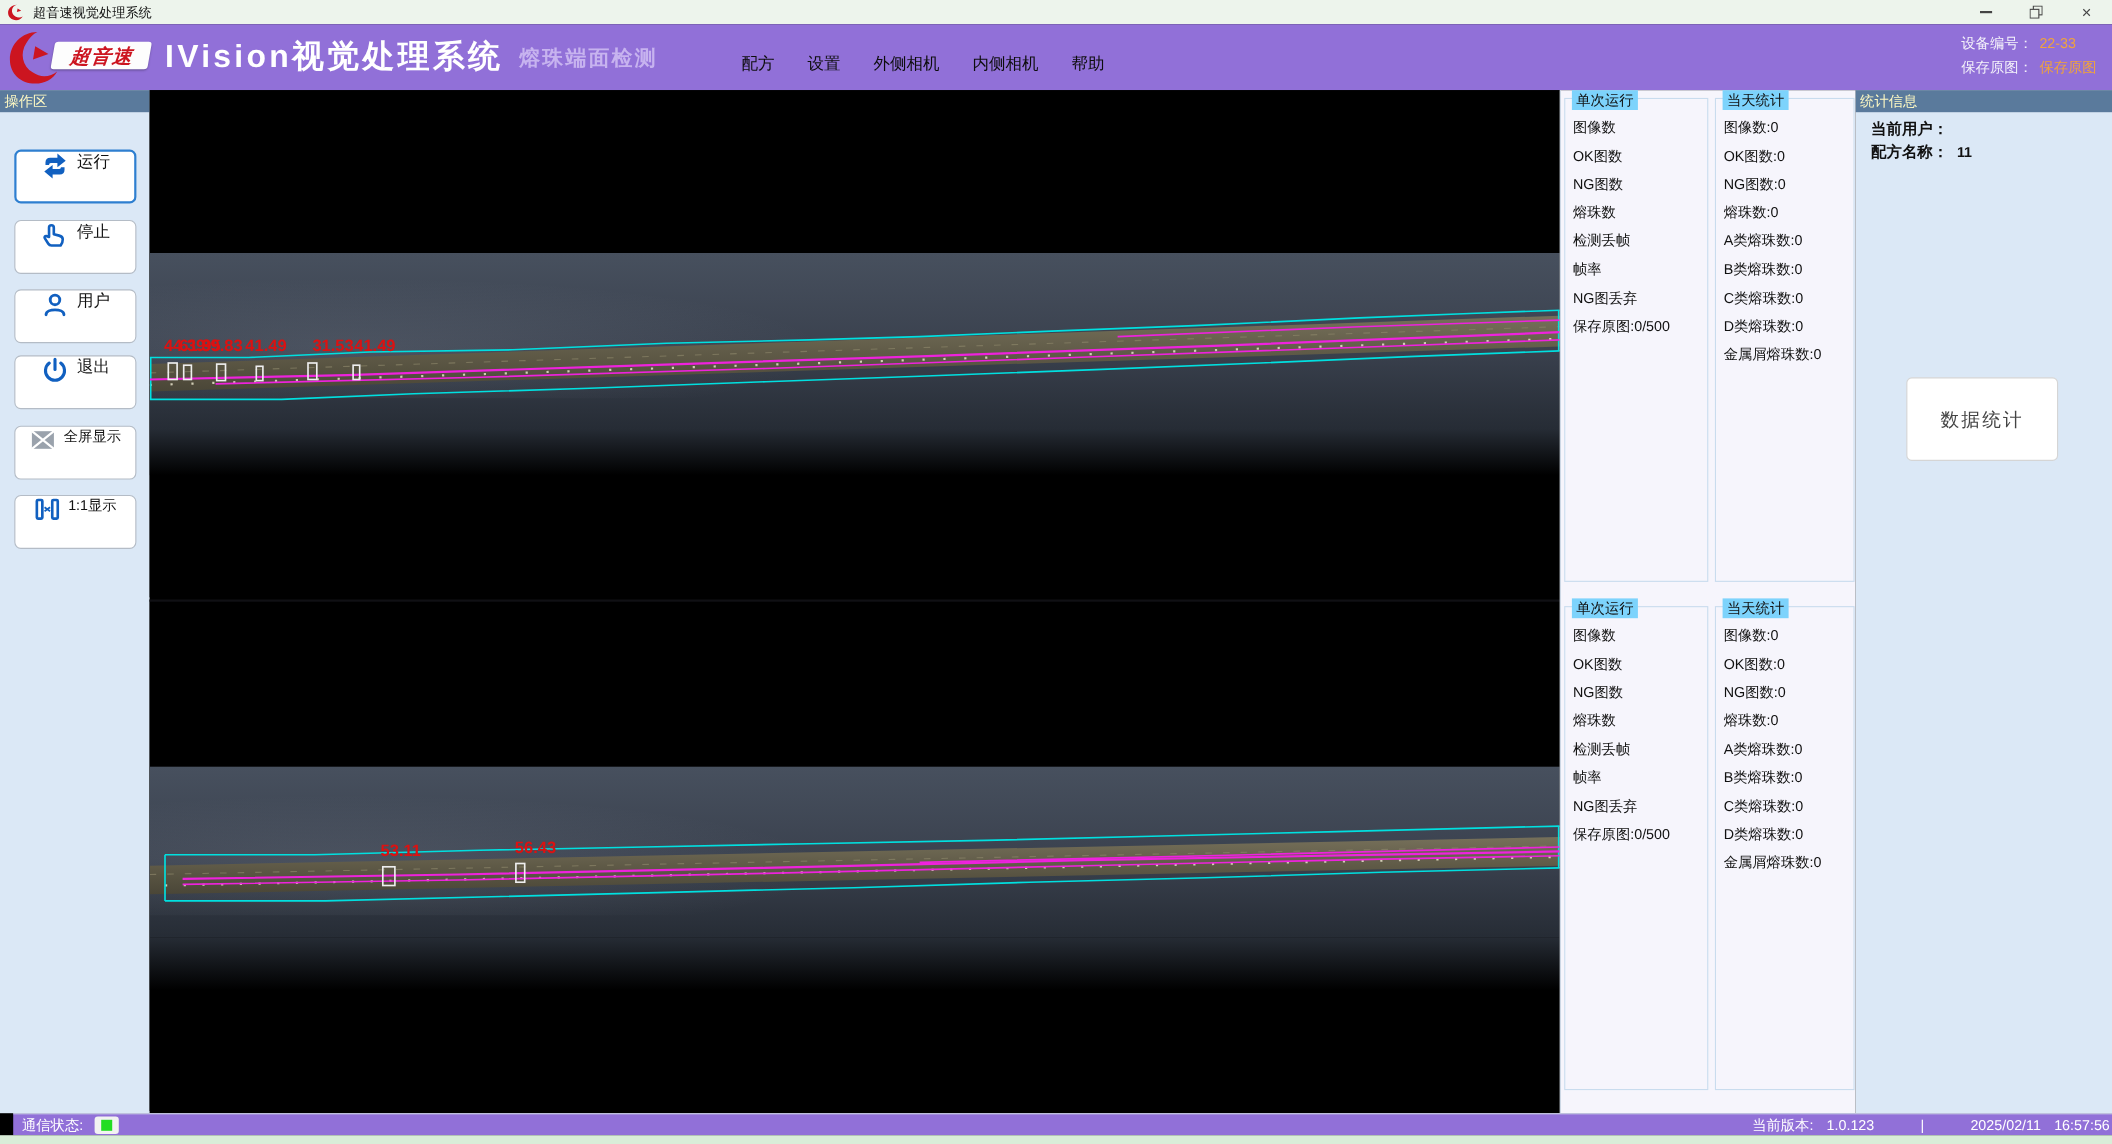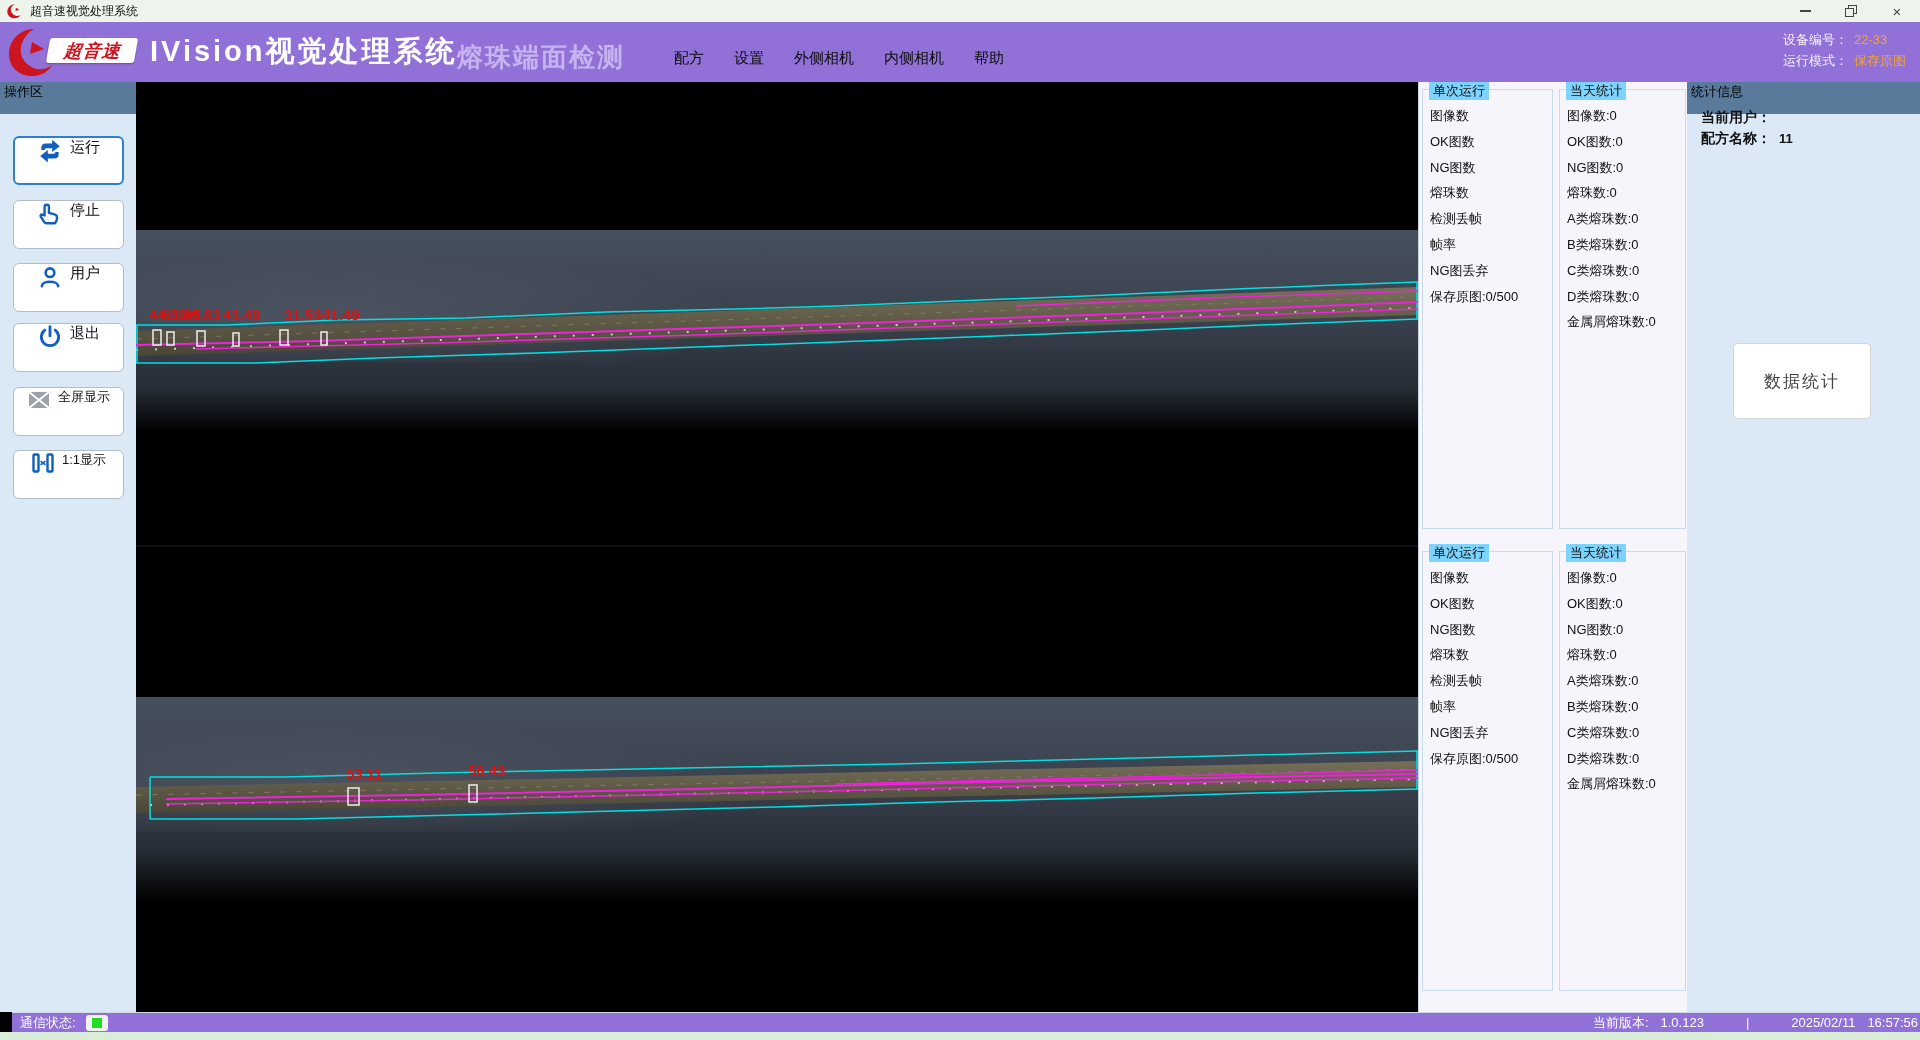--- a/index.html
+++ b/index.html
@@ -12,33 +12,33 @@
   .win-controls { position:absolute; right:0; top:0; height:22px; display:flex; }
   .win-btn { width:46px; height:22px; display:flex; align-items:center; justify-content:center; color:#444; font-size:15px; background:none; border:none; cursor:default; }
   .min-glyph { display:inline-block; width:11px; border-bottom:2px solid #444; height:2px; }
 
   
   .header { position:absolute; left:0; top:22px; width:1920px; height:60px; background:#9170d8; }
   .logo-swoosh { position:absolute; left:4px; top:4px; width:52px; height:52px; }
   .logo-badge { position:absolute; left:48px; top:16px; width:88px; height:25px; background:#fdfdfd; transform:skewX(-10deg); border-radius:3px; display:flex; align-items:center; justify-content:center; box-shadow:0 1px 2px rgba(0,0,0,.3); }
   .logo-badge span { font-size:18px; font-weight:bold; font-style:italic; color:#cc1520; letter-spacing:1px; transform:skewX(4deg); }
   .app-title { position:absolute; left:150px; top:10px; font-size:29px; font-weight:bold; color:#ffffff; letter-spacing:3px; }
-  .page-subtitle { position:absolute; left:457px; top:18px; font-size:26px; font-weight:bold; color:#c7b3ef; letter-spacing:2px; }
+  .page-subtitle { position:absolute; left:472px; top:18px; font-size:19px; font-weight:bold; color:#c7b3ef; letter-spacing:2px; }
   .menu-bar { position:absolute; left:672px; top:0; height:73px; display:flex; align-items:center; gap:26px; }
   .menu-item { font-size:15px; color:#0d0d0d; cursor:default; padding:4px 2px; }
   .header-right { position:absolute; right:14px; top:7px; font-size:13px; line-height:21px; text-align:left; }
   .header-right .lbl { color:#f4f2fa; }
   .header-right .val { color:#f0a33c; margin-left:6px; }
 
   
   .main { position:absolute; left:0; top:82px; width:1920px; height:930px; }
 
   
   .sidebar { position:absolute; left:0; top:0; width:136px; height:930px; background:#dbe8f6; }
-  .panel-titlebar { height:32px; background:#5a7a9c; color:#000000; font-size:13px; line-height:20px; padding-left:4px; }
+  .panel-titlebar { height:20px; background:#5a7a9c; color:#fef9c3; font-size:13px; line-height:20px; padding-left:4px; }
   .side-btn { position:absolute; left:13px; width:111px; height:49px; background:#fff; border:1px solid #b4bcc6; border-radius:6px; display:flex; align-items:flex-start; justify-content:center; gap:7px; cursor:default; }
   .side-btn.active { border:2px solid #2e7fd0; }
   .side-btn .bicon { width:26px; height:26px; flex:0 0 auto; }
   .side-btn .blabel { font-size:15px; color:#111; }
   .side-btn.small .blabel { font-size:13px; }
   .side-btn.small .bicon { width:24px; height:24px; }
 
   
   .camera-view { position:absolute; left:136px; width:1282px; background:#000; overflow:hidden; }
   #cam1 { top:0; height:461px; }
@@ -121,21 +121,21 @@
 
   <div class="menu-item">配方</div>
       <div class="menu-item">设置</div>
       <div class="menu-item">外侧相机</div>
       <div class="menu-item">内侧相机</div>
       <div class="menu-item">帮助</div>
     </div>
 
   <div class="header-right">
     <div><span class="lbl">设备编号：</span><span class="val">22-33</span></div>
-    <div><span class="lbl">运行模式：</span><span class="val">保存原图</span></div>
+    <div><span class="lbl">保存原图：</span><span class="val">保存原图</span></div>
   </div>
 </div>
 
 <div class="main">
 
   <div class="sidebar">
     <div class="panel-titlebar">操作区</div>
 
     <button class="side-btn active" style="top:54px">
       <svg class="bicon" viewBox="0 0 24 24">

